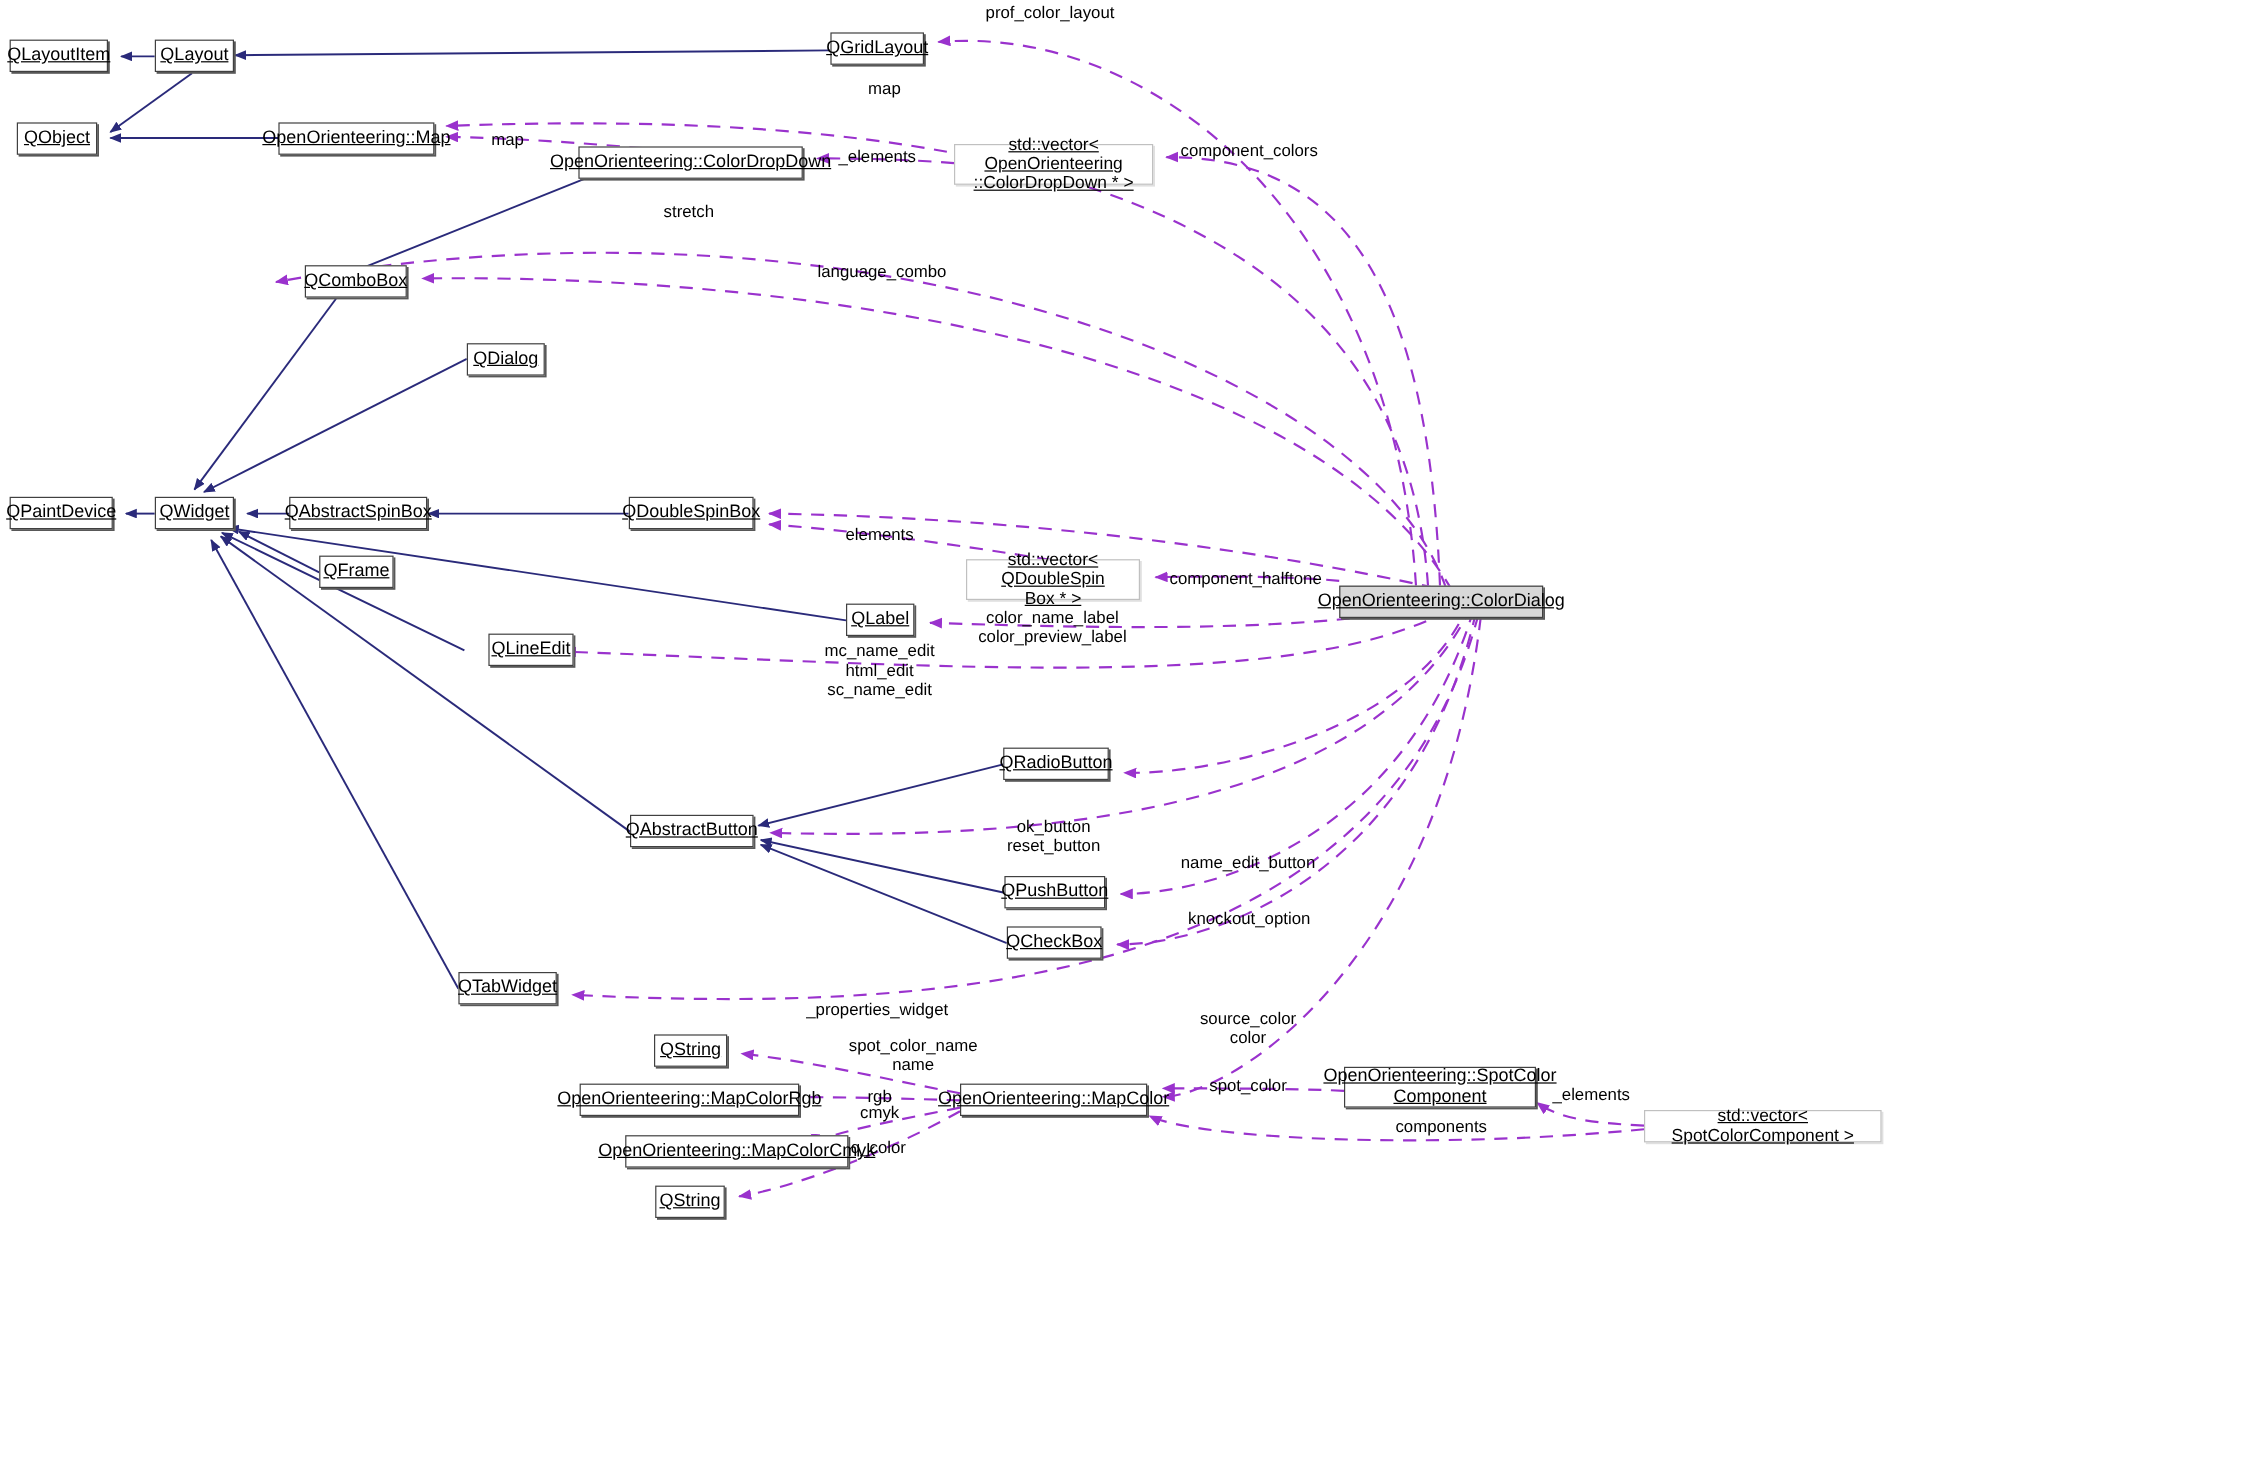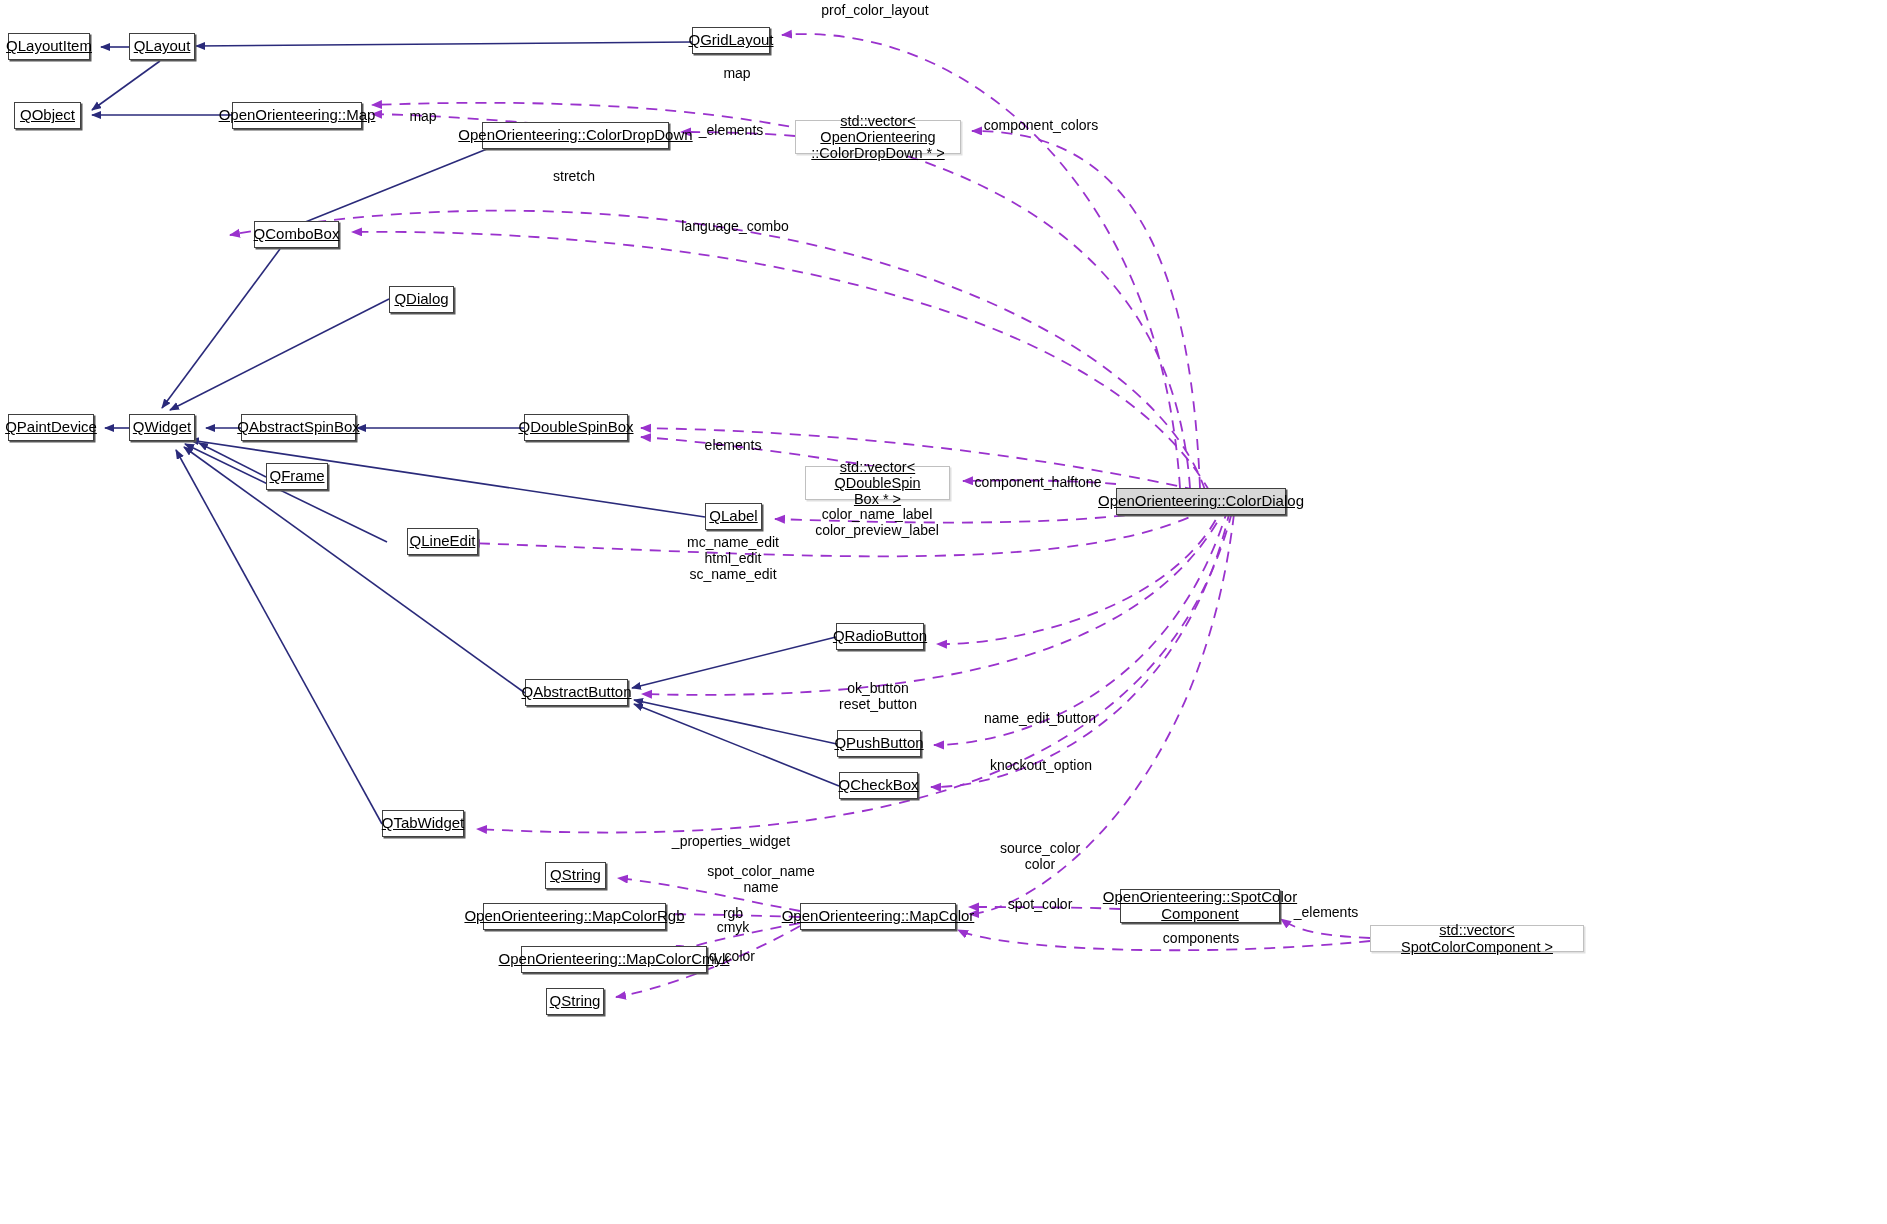--- a/index.html
+++ b/index.html
@@ -148,21 +148,21 @@
   <div class="node" style="left:836px;top:623px;width:88px;height:27px;"><span>QRadioButton</span></div>
   <div class="node" style="left:525px;top:679px;width:103px;height:27px;"><span>QAbstractButton</span></div>
   <div class="node" style="left:837px;top:730px;width:84px;height:27px;"><span>QPushButton</span></div>
   <div class="node" style="left:839px;top:772px;width:79px;height:27px;"><span>QCheckBox</span></div>
   <div class="node" style="left:382px;top:810px;width:82px;height:27px;"><span>QTabWidget</span></div>
   <div class="node" style="left:545px;top:862px;width:61px;height:27px;"><span>QString</span></div>
   <div class="node" style="left:483px;top:903px;width:183px;height:27px;"><span>OpenOrienteering::MapColorRgb</span></div>
   <div class="node" style="left:800px;top:903px;width:156px;height:27px;"><span>OpenOrienteering::MapColor</span></div>
   <div class="node" style="left:1120px;top:889px;width:160px;height:34px;"><span>OpenOrienteering::SpotColor
 Component</span></div>
-  <div class="node template" style="left:1370px;top:925px;width:214px;height:27px;"><span>std::vector&lt; SpotColorComponent &gt;</span></div>
+  <div class="node template" style="left:1370px;top:925px;width:198px;height:27px;"><span>std::vector&lt; SpotColorComponent &gt;</span></div>
   <div class="node" style="left:481px;top:946px;width:186px;height:27px;margin-left:40px;"><span>OpenOrienteering::MapColorCmyk</span></div>
   <div class="node" style="left:546px;top:988px;width:58px;height:27px;"><span>QString</span></div>
 
   <div class="edge-label" style="left:875px;top:2px;"><span>prof_color_layout</span></div>
   <div class="edge-label" style="left:737px;top:65px;"><span>map</span></div>
   <div class="edge-label" style="left:423px;top:108px;"><span>map</span></div>
   <div class="edge-label" style="left:731px;top:122px;"><span>_elements</span></div>
   <div class="edge-label" style="left:1041px;top:117px;"><span>component_colors</span></div>
   <div class="edge-label" style="left:574px;top:168px;"><span>stretch</span></div>
   <div class="edge-label" style="left:735px;top:218px;"><span>language_combo</span></div>

